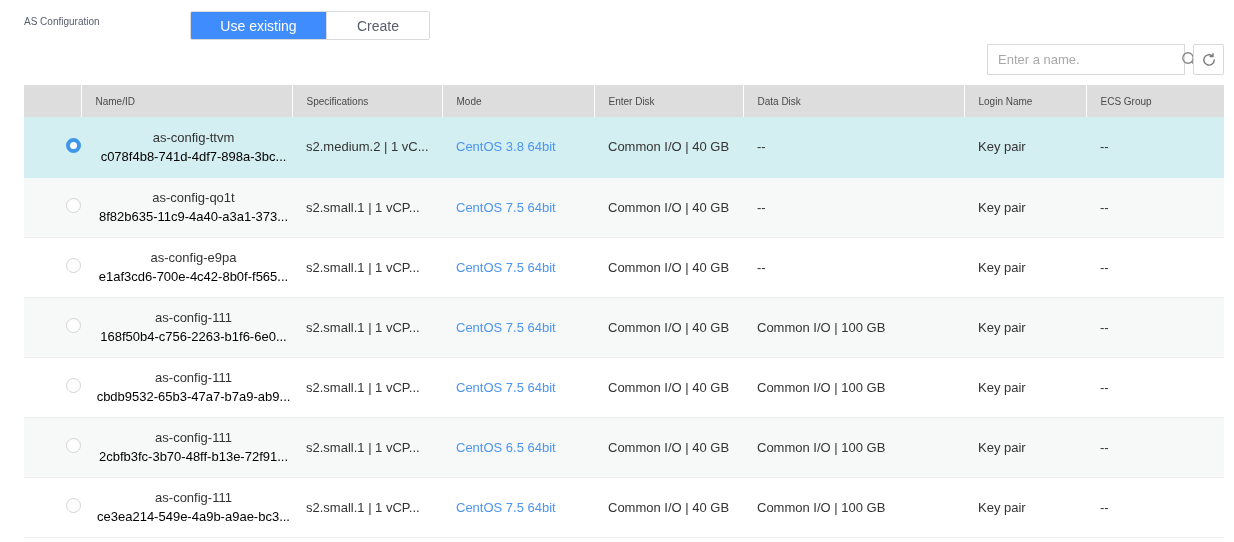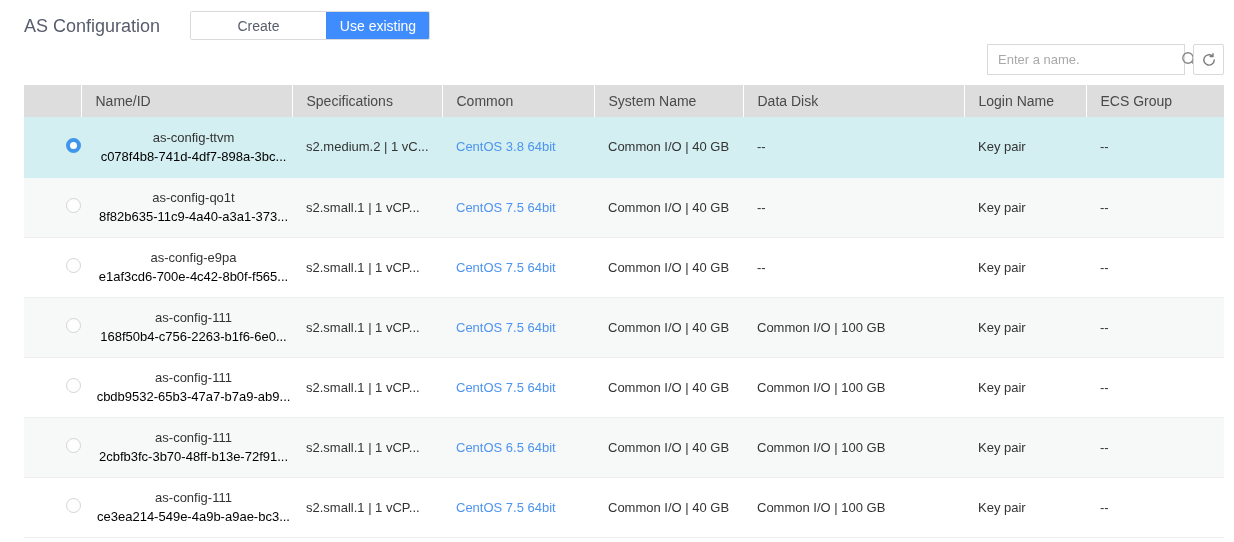--- a/index.html
+++ b/index.html
@@ -19,21 +19,21 @@
 
   
   .topbar {
     position: absolute;
     left: 0; top: 0;
     width: 1234px; height: 84px;
   }
   .as-label {
     position: absolute;
     left: 24px; top: 16px;
-    font-size: 18px;
+    font-size: 10px;
     color: #575d6c;
     white-space: nowrap;
   }
   .segmented {
     position: absolute;
     left: 190px; top: 11px;
     display: flex;
     height: 29px;
     border: 1px solid #d9d9d9;
     border-radius: 2px;
@@ -131,21 +131,21 @@
     width: 1200px;
     border-collapse: collapse;
     table-layout: fixed;
   }
   table.grid th {
     background: #dddddd;
     height: 32px;
     padding: 0 0 0 14px;
     text-align: left;
     font-weight: normal;
-    font-size: 14px;
+    font-size: 10px;
     color: #4a4a4a;
     border-right: 1px solid #ffffff;
     box-sizing: border-box;
     white-space: nowrap;
     vertical-align: middle;
   }
   table.grid th:last-child { border-right: none; }
   table.grid td {
     height: 60px;
     padding: 0 0 0 14px;
@@ -206,22 +206,22 @@
   svg { display: block; }
 </style>
 </head>
 <body>
 
 <div class="topbar">
 
   <div class="as-label">AS Configuration</div>
 
   <div class="segmented">
+    <div class="seg-btn active">Use existing</div>
     <div class="seg-btn">Create</div>
-    <div class="seg-btn active">Use existing</div>
   </div>
 
   <div class="searchwrap">
     <div class="search-box">
       <input type="text" value="" placeholder="Enter a name." style="">
       <span class="icon-btn-search">
         <svg width="17" height="17" viewBox="0 0 17 17">
           <circle cx="7" cy="7" r="5.2" fill="none" stroke="#888" stroke-width="1.4"></circle>
           <line x1="10.9" y1="10.9" x2="15.2" y2="15.4" stroke="#888" stroke-width="1.4" stroke-linecap="round"></line>
         </svg>
@@ -249,22 +249,22 @@
       <col class="col-sysdisk">
         <col class="col-datadisk">
         <col class="col-login">
         <col class="col-ecs">
     </colgroup>
     <thead>
       <tr>
         <th></th>
         <th>Name/ID</th>
         <th>Specifications</th>
-        <th>Common</th>
-        <th>System Name</th>
+        <th>Mode</th>
+        <th>Enter Disk</th>
         <th>Data Disk</th>
         <th>Login Name</th>
         <th>ECS Group</th>
       </tr>
     </thead>
     <tbody id="tbody">
         <tr class="row-sel">
           <td class="col-radio">
             <div class="radio-cellinner"><span class="radio checked"></span></div>
           </td>

